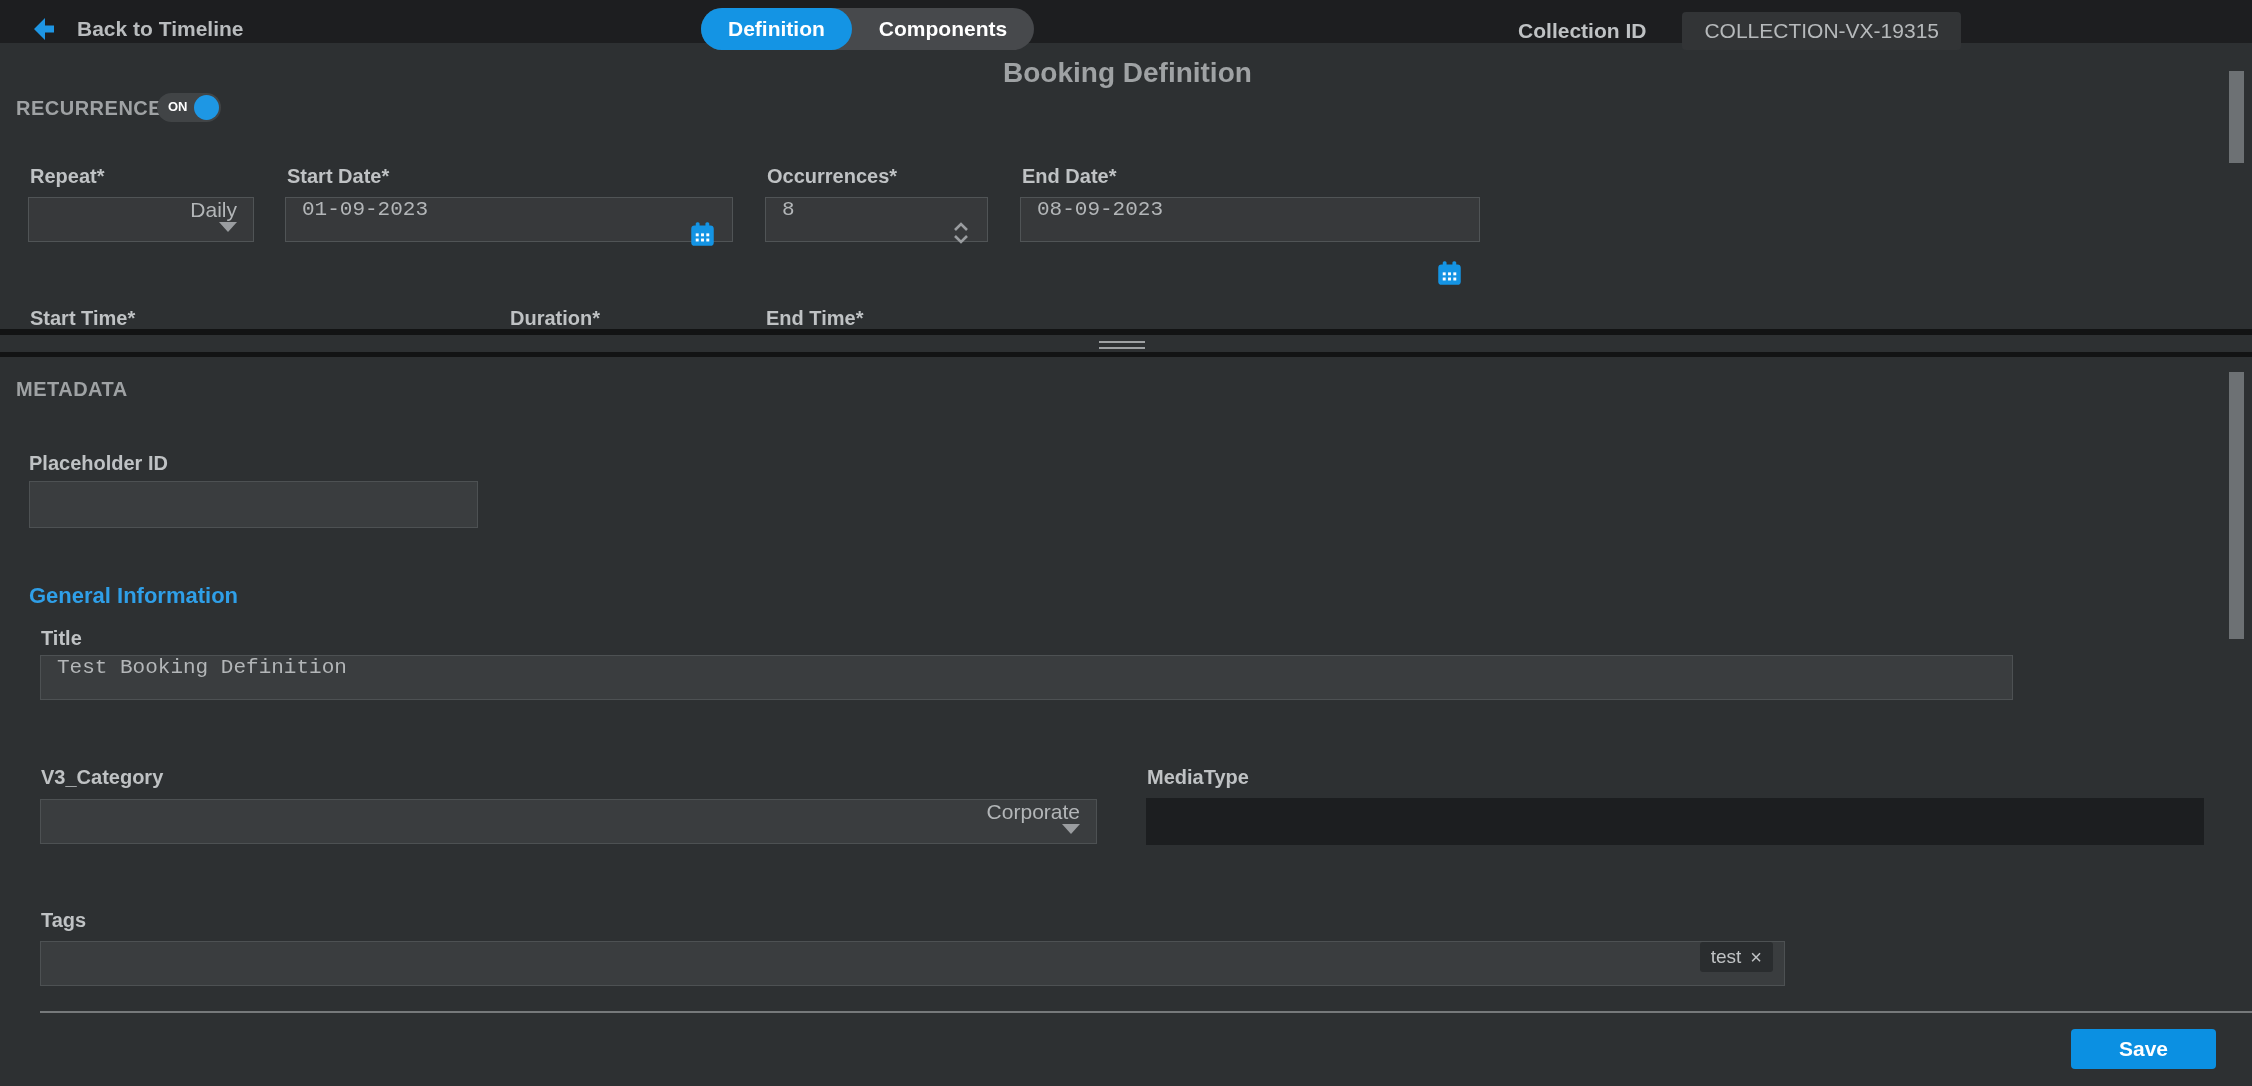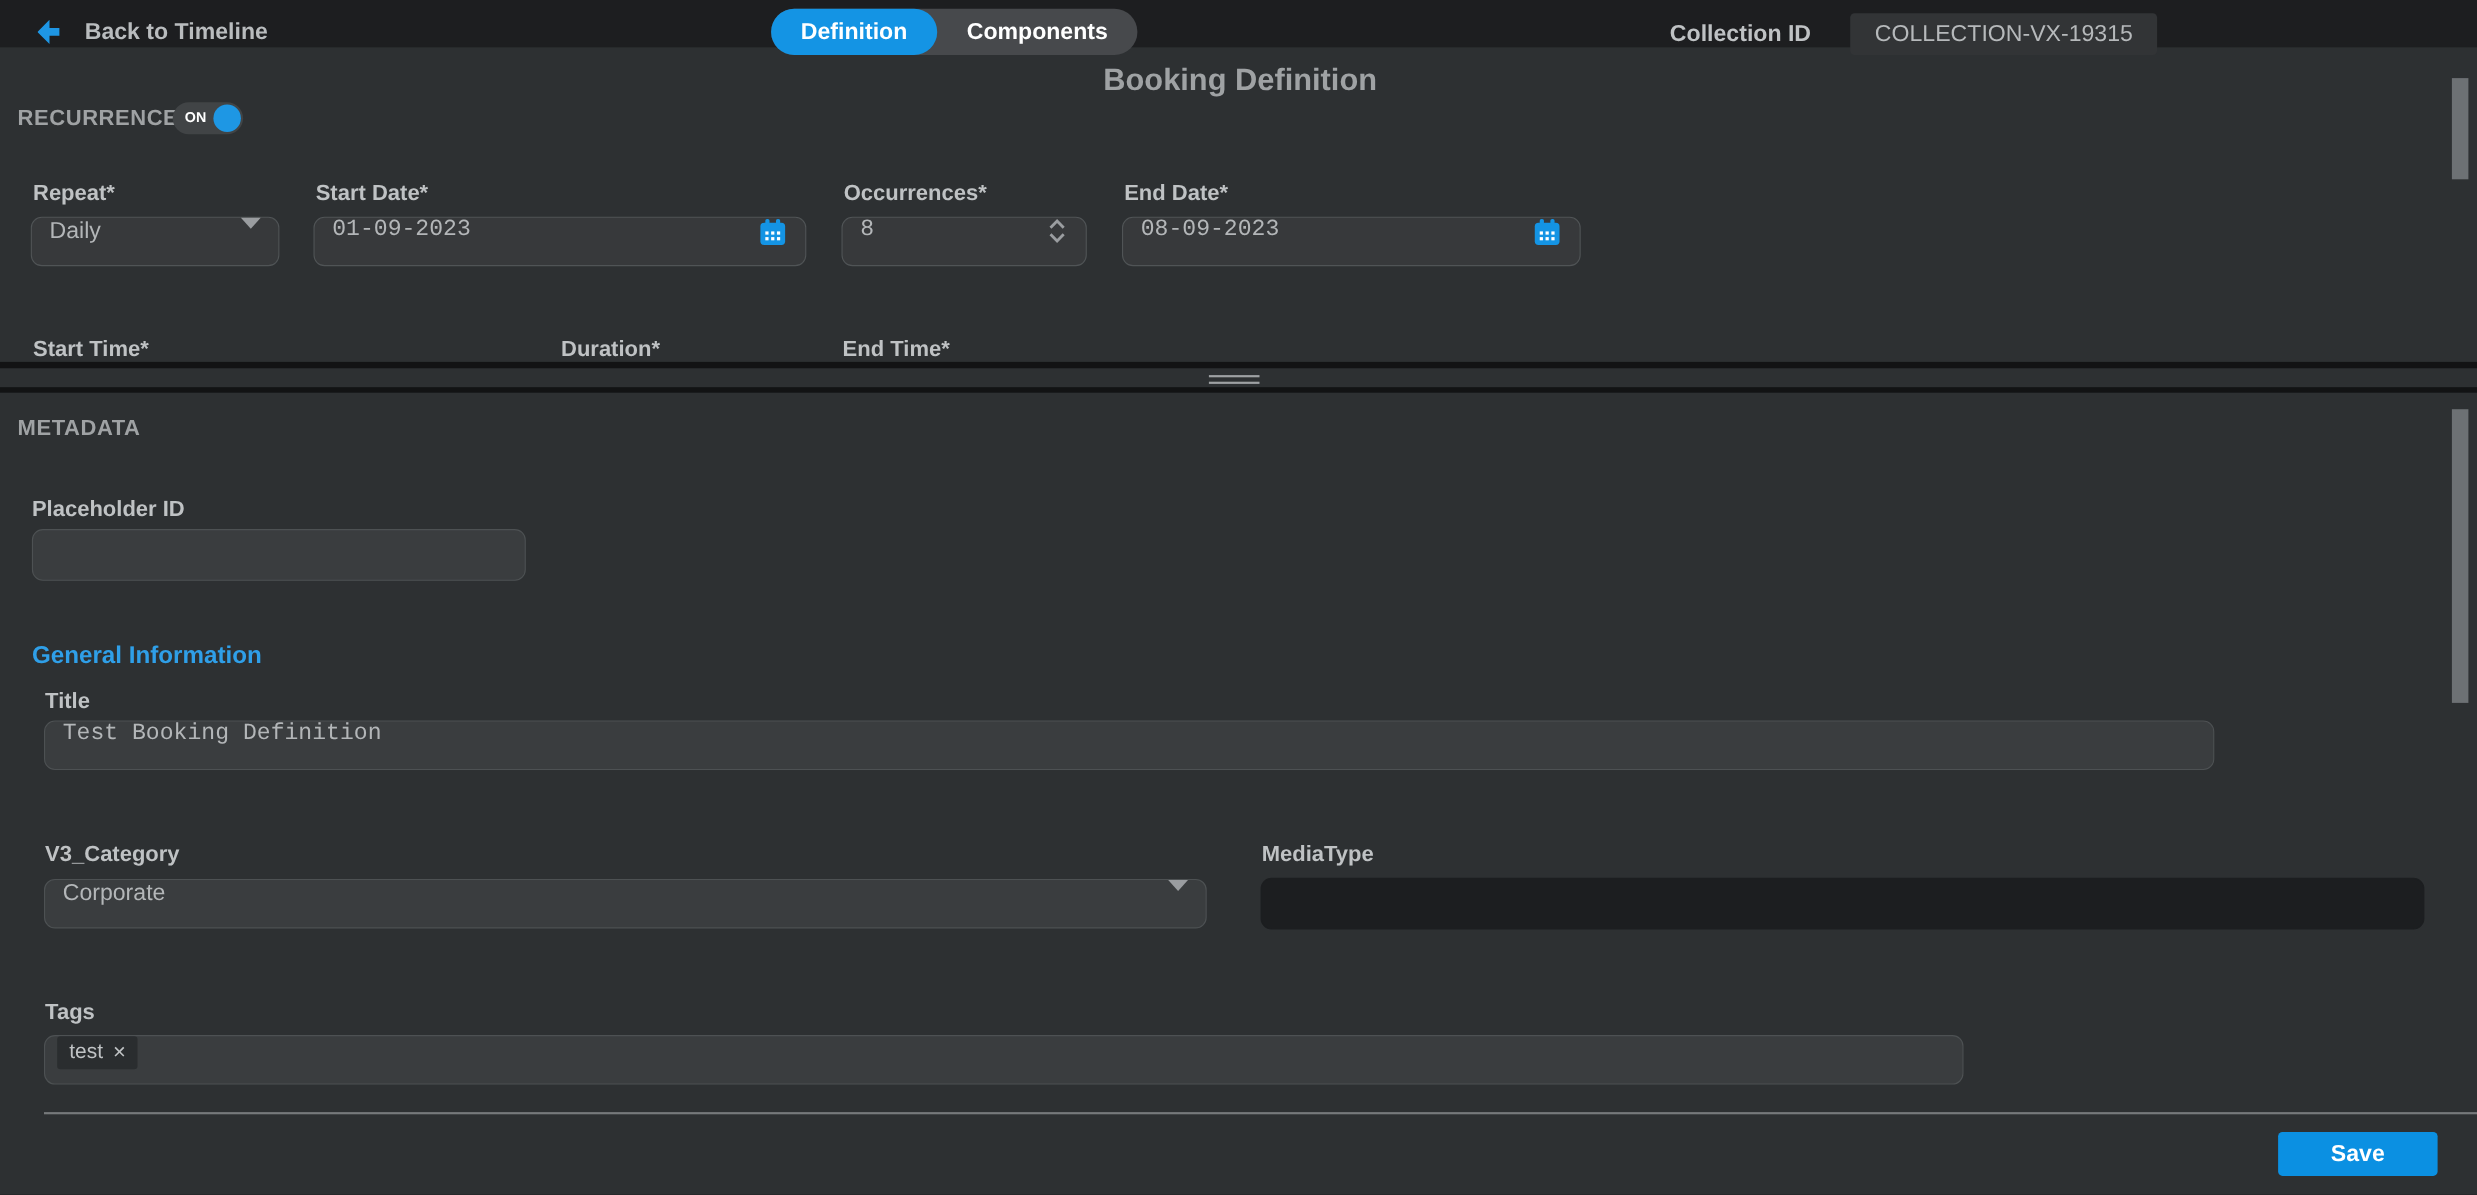--- a/index.html
+++ b/index.html
@@ -19,22 +19,22 @@
   .page-title{ position:absolute; left:1003px; top:0; height:58px; display:flex; align-items:center;
                font-size:28px; font-weight:bold; color:#9fa2a4;margin-top:44px; }
   .collection{ position:absolute; right:291px; top:2px; height:58px; display:flex; align-items:center; gap:36px; }
   .collection-label{ font-weight:bold; font-size:21px; color:#bfc2c4; }
   .collection-badge{ background:#323436; border-radius:4px; height:38px; padding:0 22px;
                      display:flex; align-items:center; font-size:21px; color:#b6b9bb; }
 
   
   .section-label{ font-weight:bold; font-size:20px; color:#9fa2a4; letter-spacing:.5px; }
   .field-label{ font-weight:bold; font-size:20px; color:#bfc2c4; }
-  .tinput{ background:#37393b; border:1px solid #505456; border-radius:10px; height:45px;
-           display:flex; align-items:flex-start; padding:0 16px; color:#b3b6b8; font-size:21px; }
+  .tinput{ background:#37393b; border:1px solid #505456; border-radius:0; height:45px;
+           display:flex; align-items:flex-end; padding:0 16px; color:#b3b6b8; font-size:21px;flex-direction:column; }
   input.raw{ background:transparent; border:none; outline:none; color:#b3b6b8; font-size:21px;
              width:100%; font-family:Liberation Mono, monospace; }
   .caret{ width:0; height:0; border-left:9px solid transparent; border-right:9px solid transparent;
           border-top:10px solid #9a9da0; margin-left:auto; }
   .abs{ position:absolute; }
 
   
   .toggle{ position:absolute; left:157px; top:93px; width:64px; height:29px; border-radius:15px;
            background:#414446; cursor:pointer; }
   .toggle .txt{ position:absolute; left:11px; top:6px; font-size:13px; font-weight:bold; color:#ffffff; }
@@ -135,21 +135,21 @@
     <span class="stepper">
       <svg width="20" height="11" viewBox="0 0 20 11">
           <polyline points="4,9 10,3 16,9" fill="none" stroke="#9a9da0" stroke-width="2.6"></polyline>
         </svg>
       <svg width="20" height="11" viewBox="0 0 20 11">
           <polyline points="4,2 10,8 16,2" fill="none" stroke="#9a9da0" stroke-width="2.6"></polyline>
         </svg>
     </span>
   </div>
 
-  <div class="abs tinput" style="left:1020px; top:197px; width:417px;gap:39px;">
+  <div class="abs tinput" style="left:1020px; top:197px; width:460px;gap:39px;">
     <input class="raw" value="08-09-2023" style="">
     <span style="display:flex; margin-left:auto;">
       <svg width="27" height="27" viewBox="0 0 24 24">
         <rect x="2" y="4" width="20" height="18" rx="3" fill="#1494e4"></rect>
         <rect x="6" y="1" width="3.4" height="5" rx="1.4" fill="#1494e4"></rect>
         <rect x="14.6" y="1" width="3.4" height="5" rx="1.4" fill="#1494e4"></rect>
         <g fill="#ffffff">
           <rect x="6" y="11" width="2.6" height="2.6"></rect>
             <rect x="10.7" y="11" width="2.6" height="2.6"></rect>
             <rect x="15.4" y="11" width="2.6" height="2.6"></rect>

